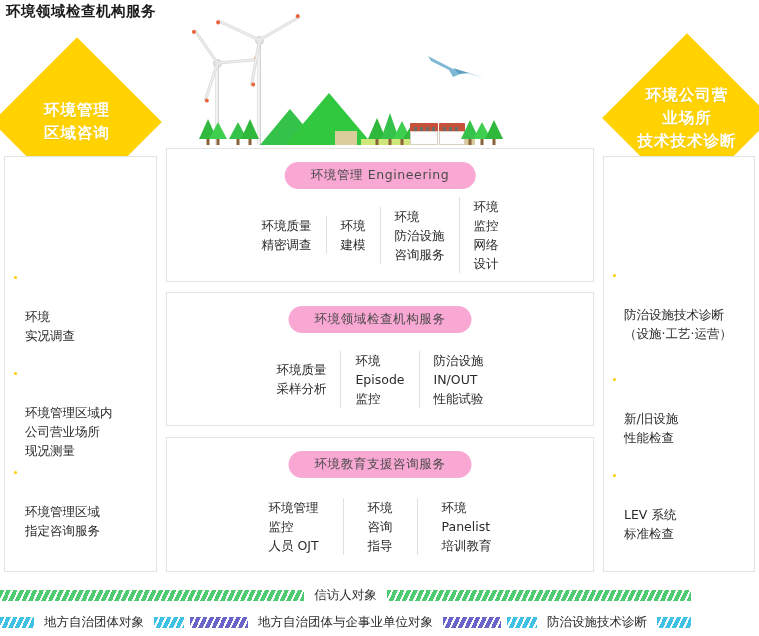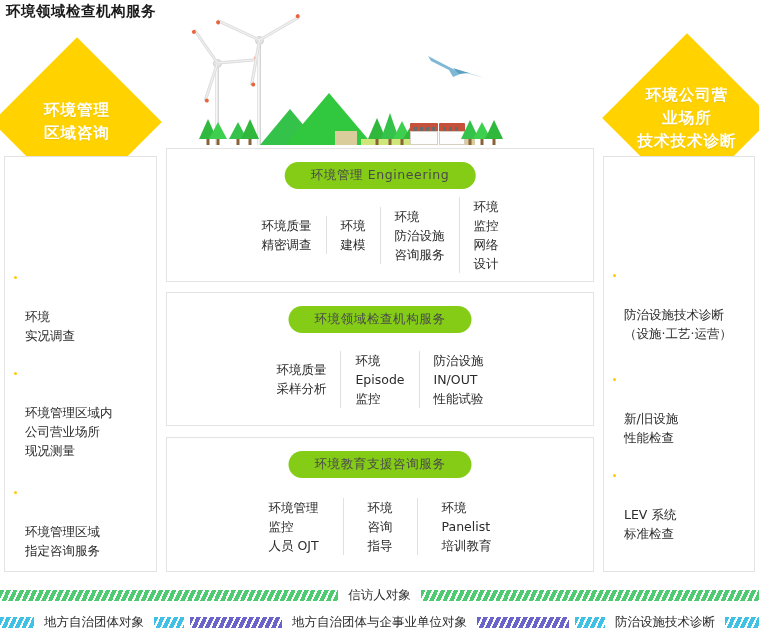--- a/index.html
+++ b/index.html
@@ -101,42 +101,42 @@
     position: absolute; left: 166px; width: 428px;
     background: #ffffff; border: 1px solid #e3e3e3;
   }
   .panel-1 { top: 148px; height: 134px; }
   .panel-2 { top: 292px; height: 134px; }
   .panel-3 { top: 437px; height: 135px; }
 
   .panel-head {
     position: absolute; left: 50%; transform: translateX(-50%);
     top: 13px;
-    background: #84cc16; border-radius: 14px;
+    background: #f9a8d4; border-radius: 14px;
     padding: 5px 26px;
     font-size: 12.5px; color: #4a4a4a; letter-spacing: .6px;
     white-space: nowrap;
   }
 
   .cols {
     position: absolute; left: 0; right: 0; top: 48px; bottom: 8px;
     display: flex; align-items: center; justify-content: center;
   }
   .col {
     flex: 0 0 auto;
     padding: 0 14px;
     font-size: 12.5px; color: #2b2b2b; line-height: 19px;
     text-align: left; white-space: pre-line;
     position: relative;
   }
   .col + .col { border-left: 1px solid #e0e0e0; }
 
   
   .legend-row {
-    position: absolute; left: 0; width: 759px;
+    position: absolute; left: 0; width: 691px;
     display: flex; align-items: center;
   }
   .legend-row.top    { top: 586px; height: 18px; }
   .legend-row.bottom { top: 612px; height: 20px; }
 
   .legend-label {
     font-size: 12.5px; color: #2b2b2b; white-space: nowrap;
     padding: 0 10px; line-height: 18px;
   }
   .stripe { height: 11px; }
@@ -267,21 +267,21 @@
 技术技术诊断</div>
   </div>
 
   <div class="side-box left">
     <div class="bullet-list" style="top:112px;">
       <div class="bullet-item" style="margin-bottom:20px;">
         <span class="dot"></span>
         <span>环境
 实况调查</span>
       </div>
-      <div class="bullet-item" style="margin-bottom:24px;">
+      <div class="bullet-item" style="margin-bottom:4px;">
         <span class="dot"></span>
         <span>环境管理区域内
 公司营业场所
 现况测量</span>
       </div>
       <div class="bullet-item">
         <span class="dot"></span>
         <span>环境管理区域
 指定咨询服务</span>
       </div>

